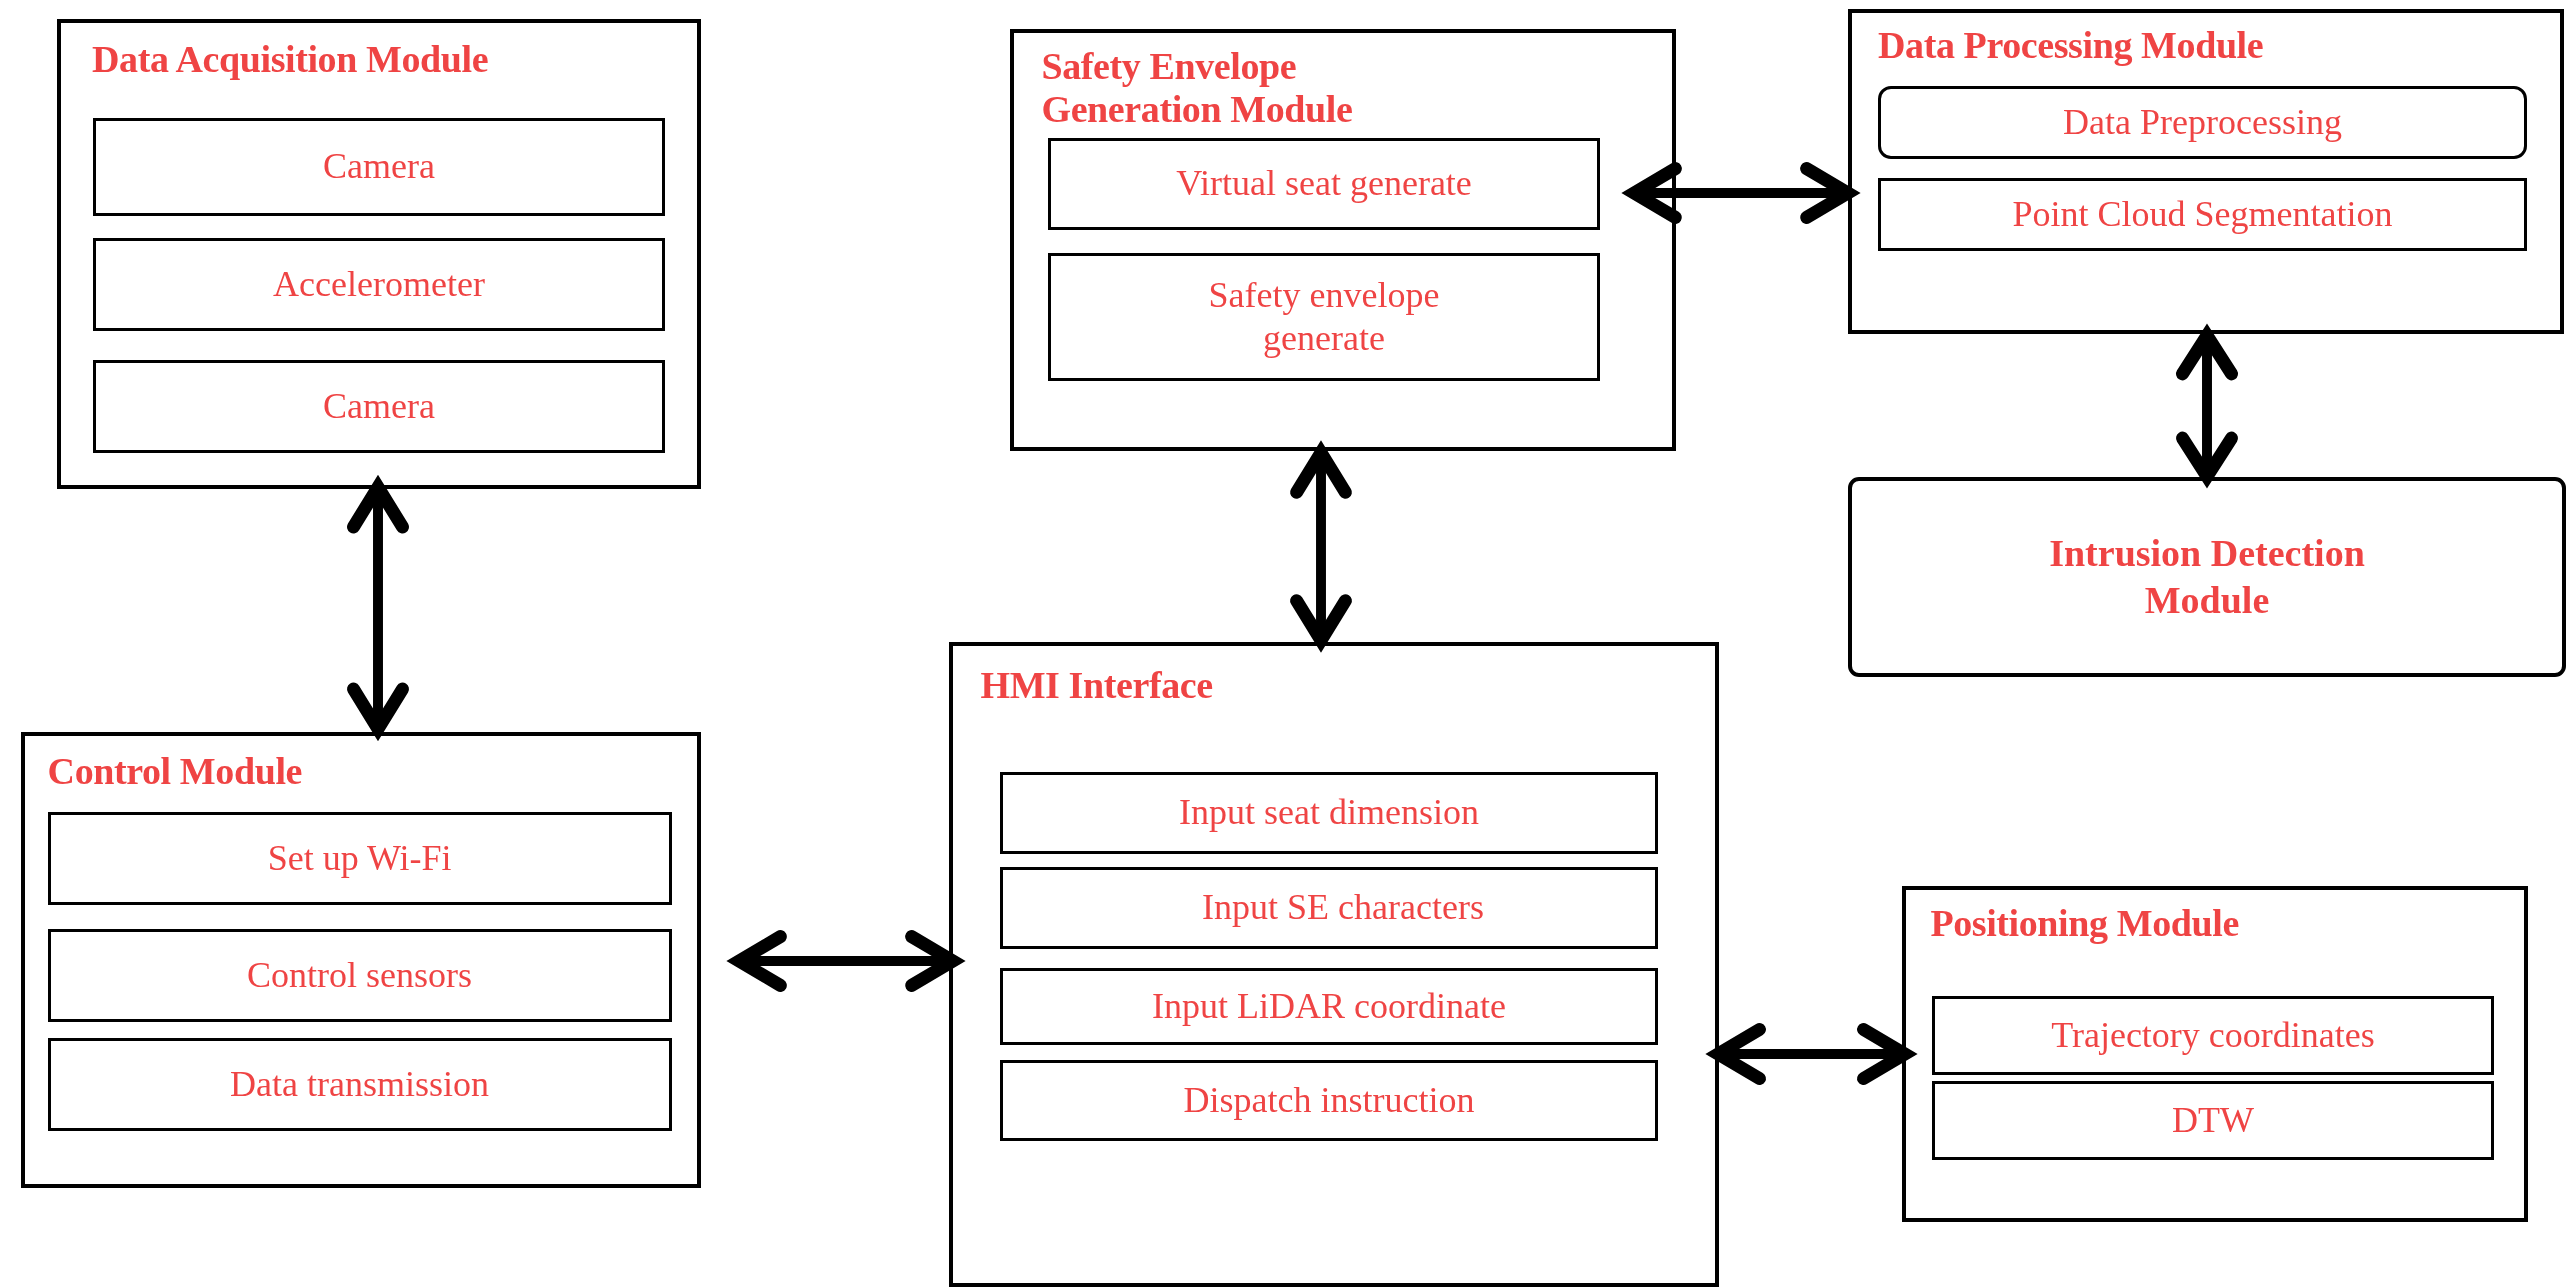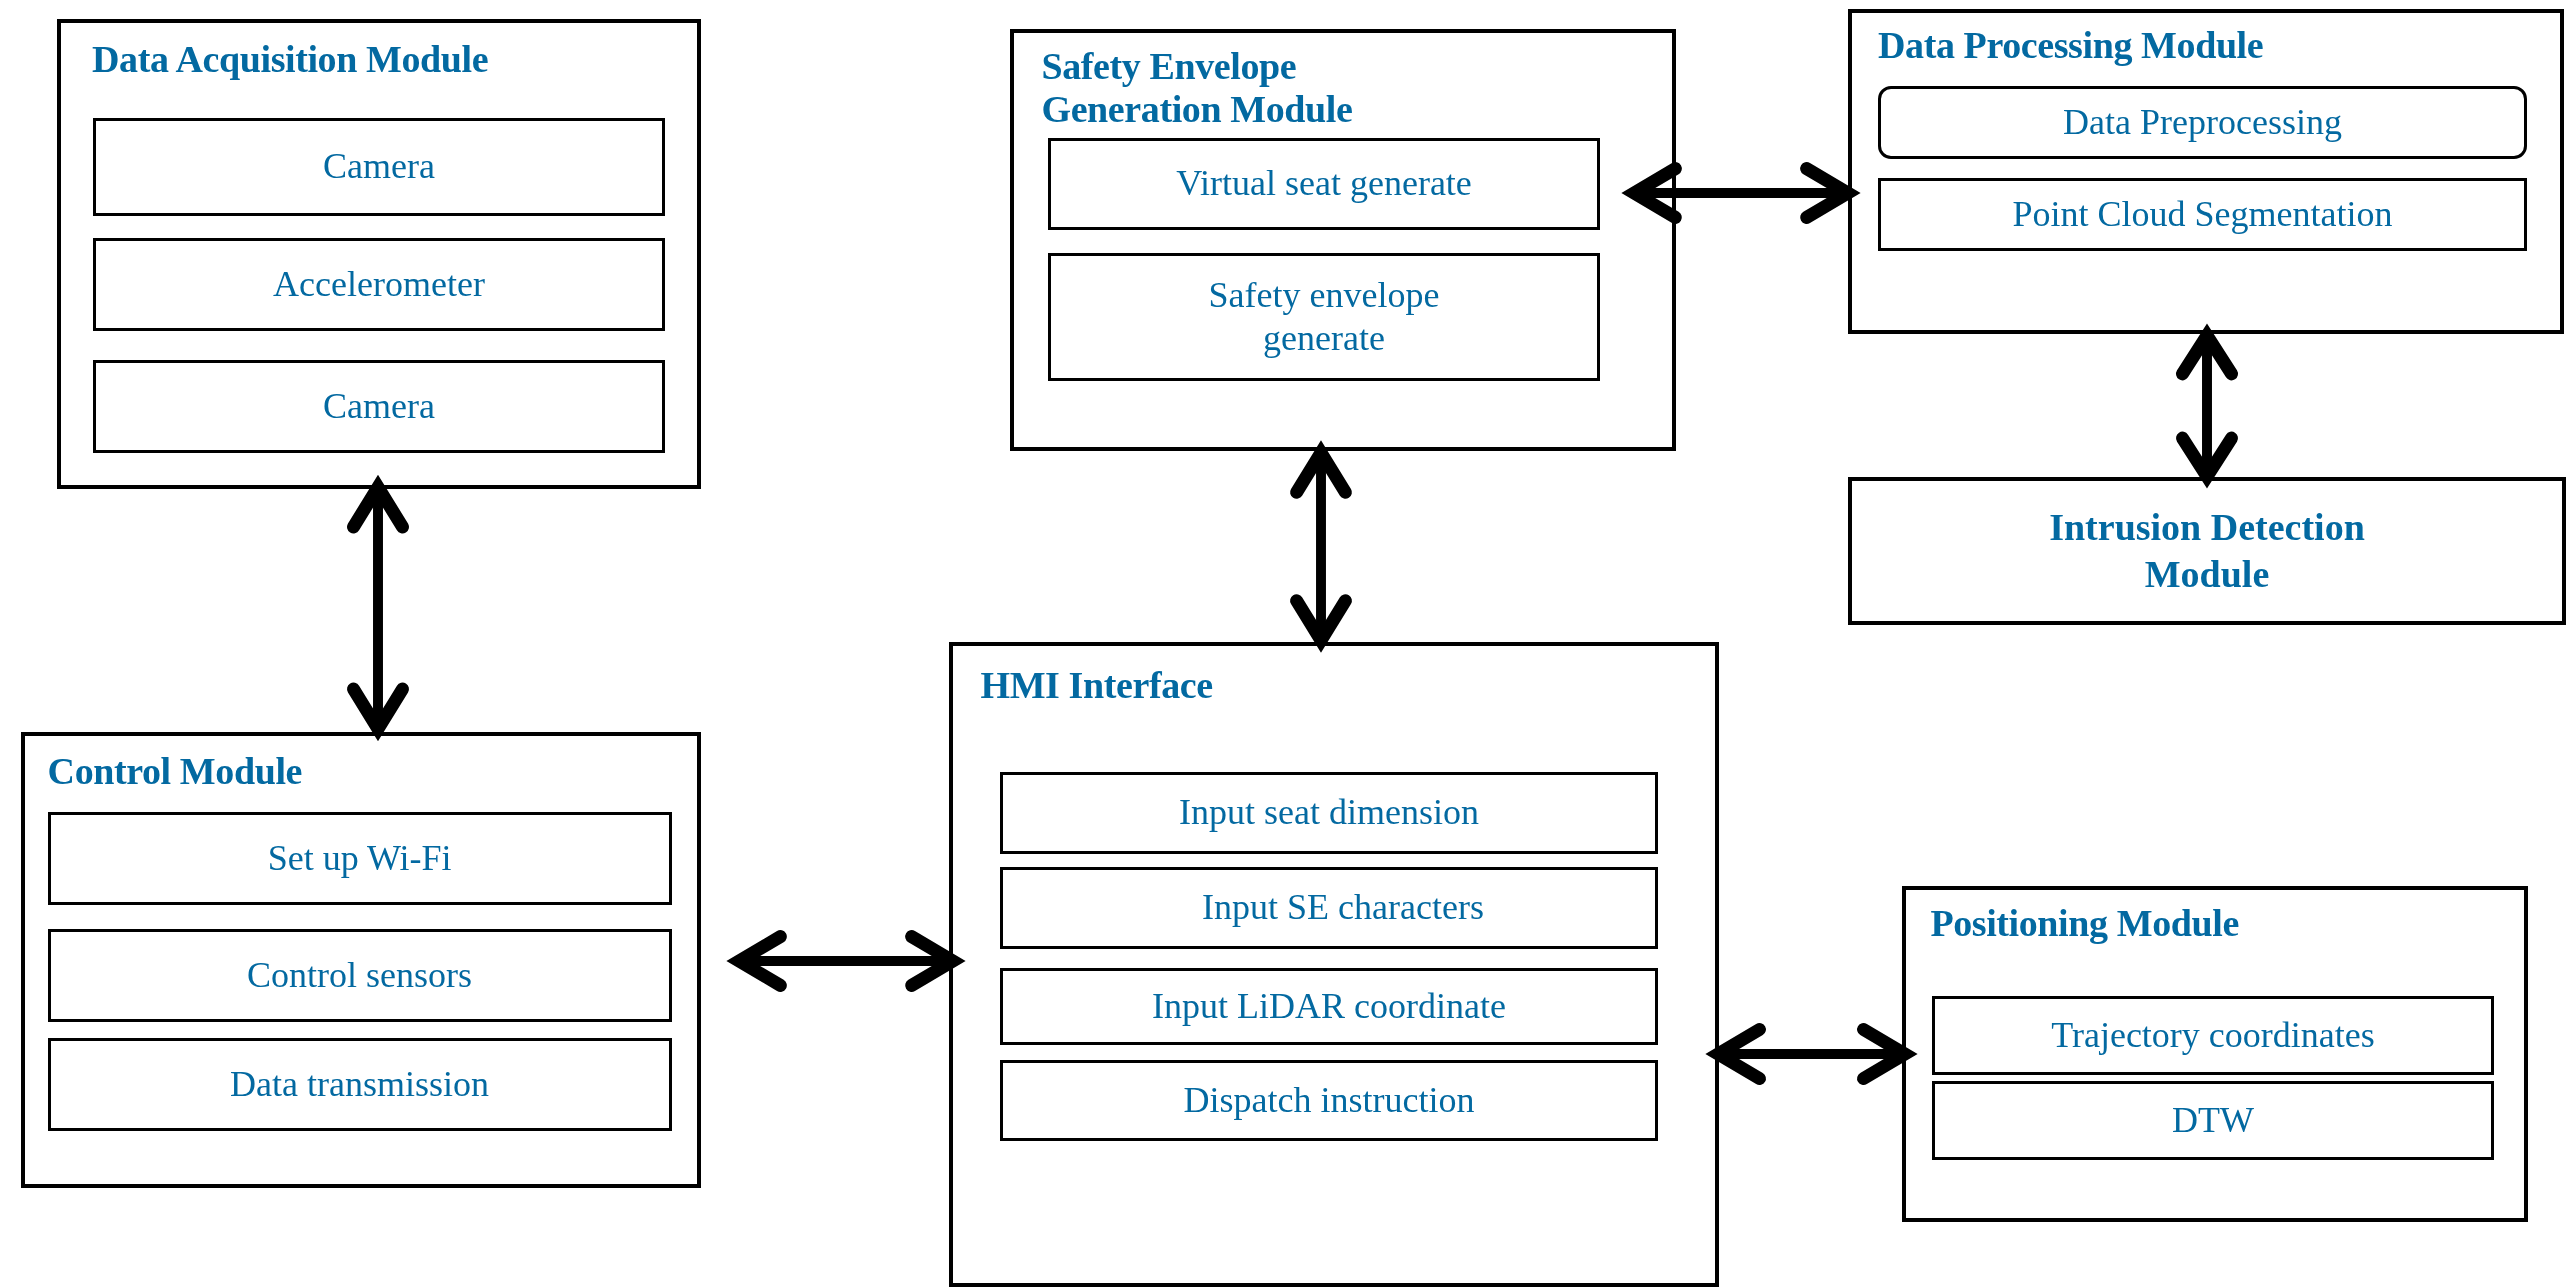--- a/index.html
+++ b/index.html
@@ -7,21 +7,21 @@
     padding: 0;
     background: #ffffff;
   }
   #canvas {
     position: relative;
     width: 2576px;
     height: 1288px;
     background: #ffffff;
     overflow: hidden;
     font-family: "Liberation Serif", "DejaVu Serif", serif;
-    color: #0369a1;
+    color: #ef4444;
   }
   .module {
     position: absolute;
     box-sizing: border-box;
     border: 4.6px solid #000000;
     background: #ffffff;
   }
   .module-title {
     position: absolute;
     font-weight: bold;
@@ -82,21 +82,21 @@
     <div class="sub-box" style="left:34px; top:220px; width:552px; height:128px;">Safety envelope
 generate</div>
   </div>
 
   <div class="module" style="left:1848px; top:9.2px; width:716px; height:325px;">
     <div class="module-title" style="left:26px; top:10.7px;">Data Processing Module</div>
     <div class="sub-box" style="left:26px; top:73px; width:649px; height:73px;border-radius:13px;">Data Preprocessing</div>
     <div class="sub-box" style="left:26px; top:165px; width:649px; height:73px;">Point Cloud Segmentation</div>
   </div>
 
-  <div class="module" style="left:1848px; top:477px; width:718px; height:148px;">
+  <div class="module" style="left:1848px; top:477px; width:718px; height:200px;border-radius:11px;">
     <div class="centered-label" style="left:0; top:0; right:0; bottom:0;">Intrusion Detection
 Module</div>
   </div>
 
   <div class="module" style="left:20.6px; top:732px; width:680px; height:456px;">
     <div class="module-title" style="left:23px; top:13.7px;">Control Module</div>
     <div class="sub-box" style="left:23px; top:76px; width:624px; height:93px;">Set up Wi-Fi</div>
     <div class="sub-box" style="left:23px; top:193px; width:624px; height:93px;">Control sensors</div>
     <div class="sub-box" style="left:23px; top:302px; width:624px; height:93px;">Data transmission</div>
   </div>

